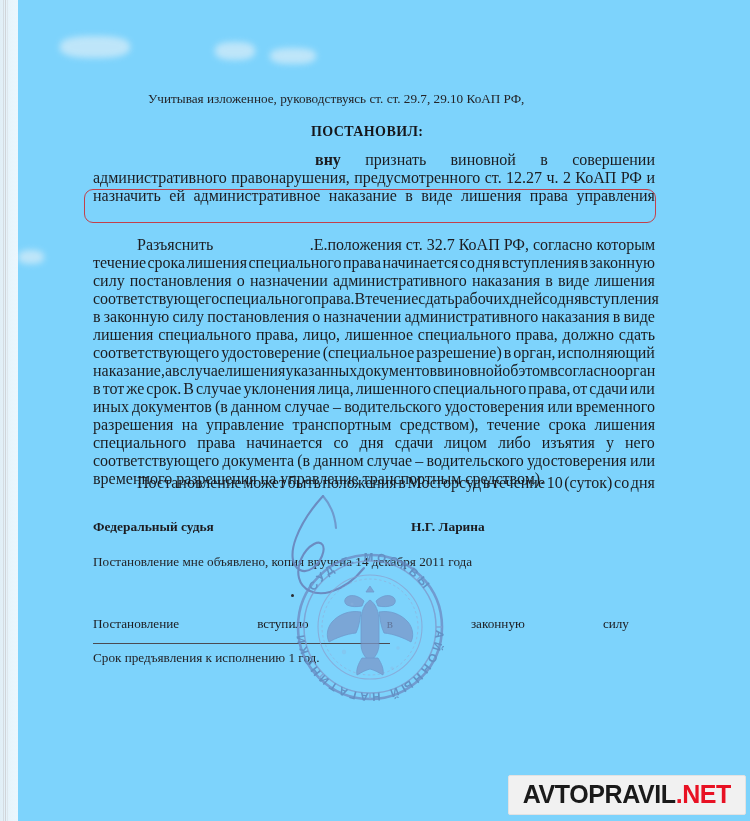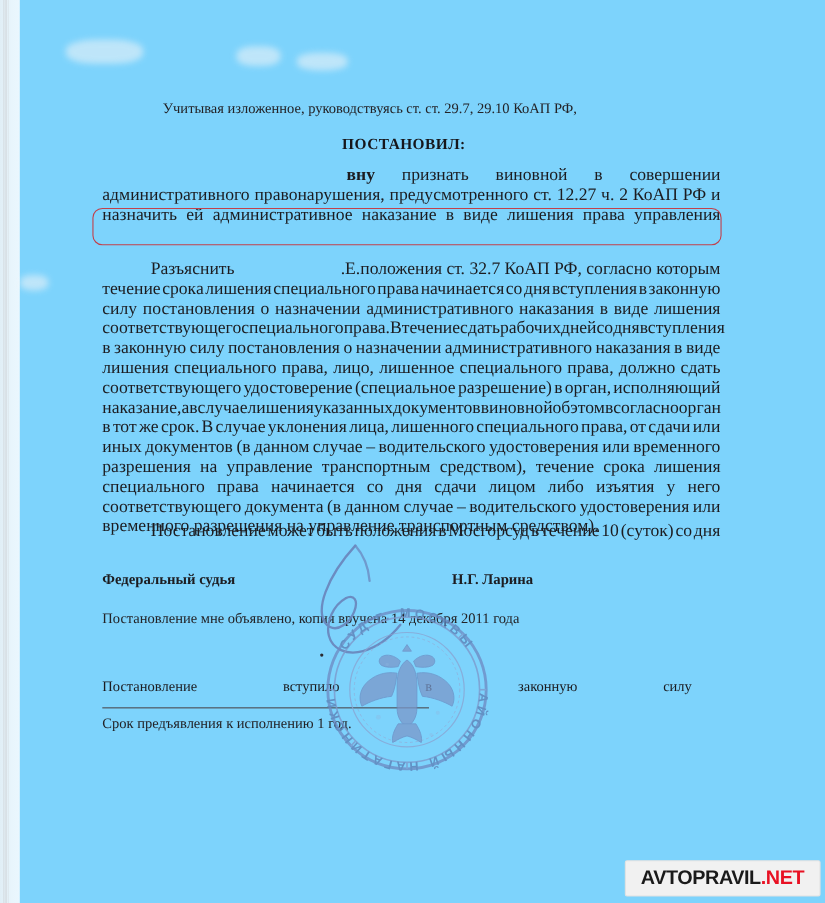--- a/index.html
+++ b/index.html
@@ -218,21 +218,21 @@
   #watermark {
     position: absolute;
     right: 4px;
     bottom: 6px;
     padding: 6px 14px 7px 14px;
     background: #f1f1f1;
     border: 1px solid #e2e2e2;
     border-radius: 2px;
     font-family: "Liberation Sans", sans-serif;
     font-weight: bold;
-    font-size: 18px;
+    font-size: 25px;
     letter-spacing: -0.4px;
     line-height: 1;
     white-space: nowrap;
   }
   #watermark .wm-dark { color: #1a1a1a; }
   #watermark .wm-red  { color: #e81123; }
 </style>
 </head>
 <body>
 

